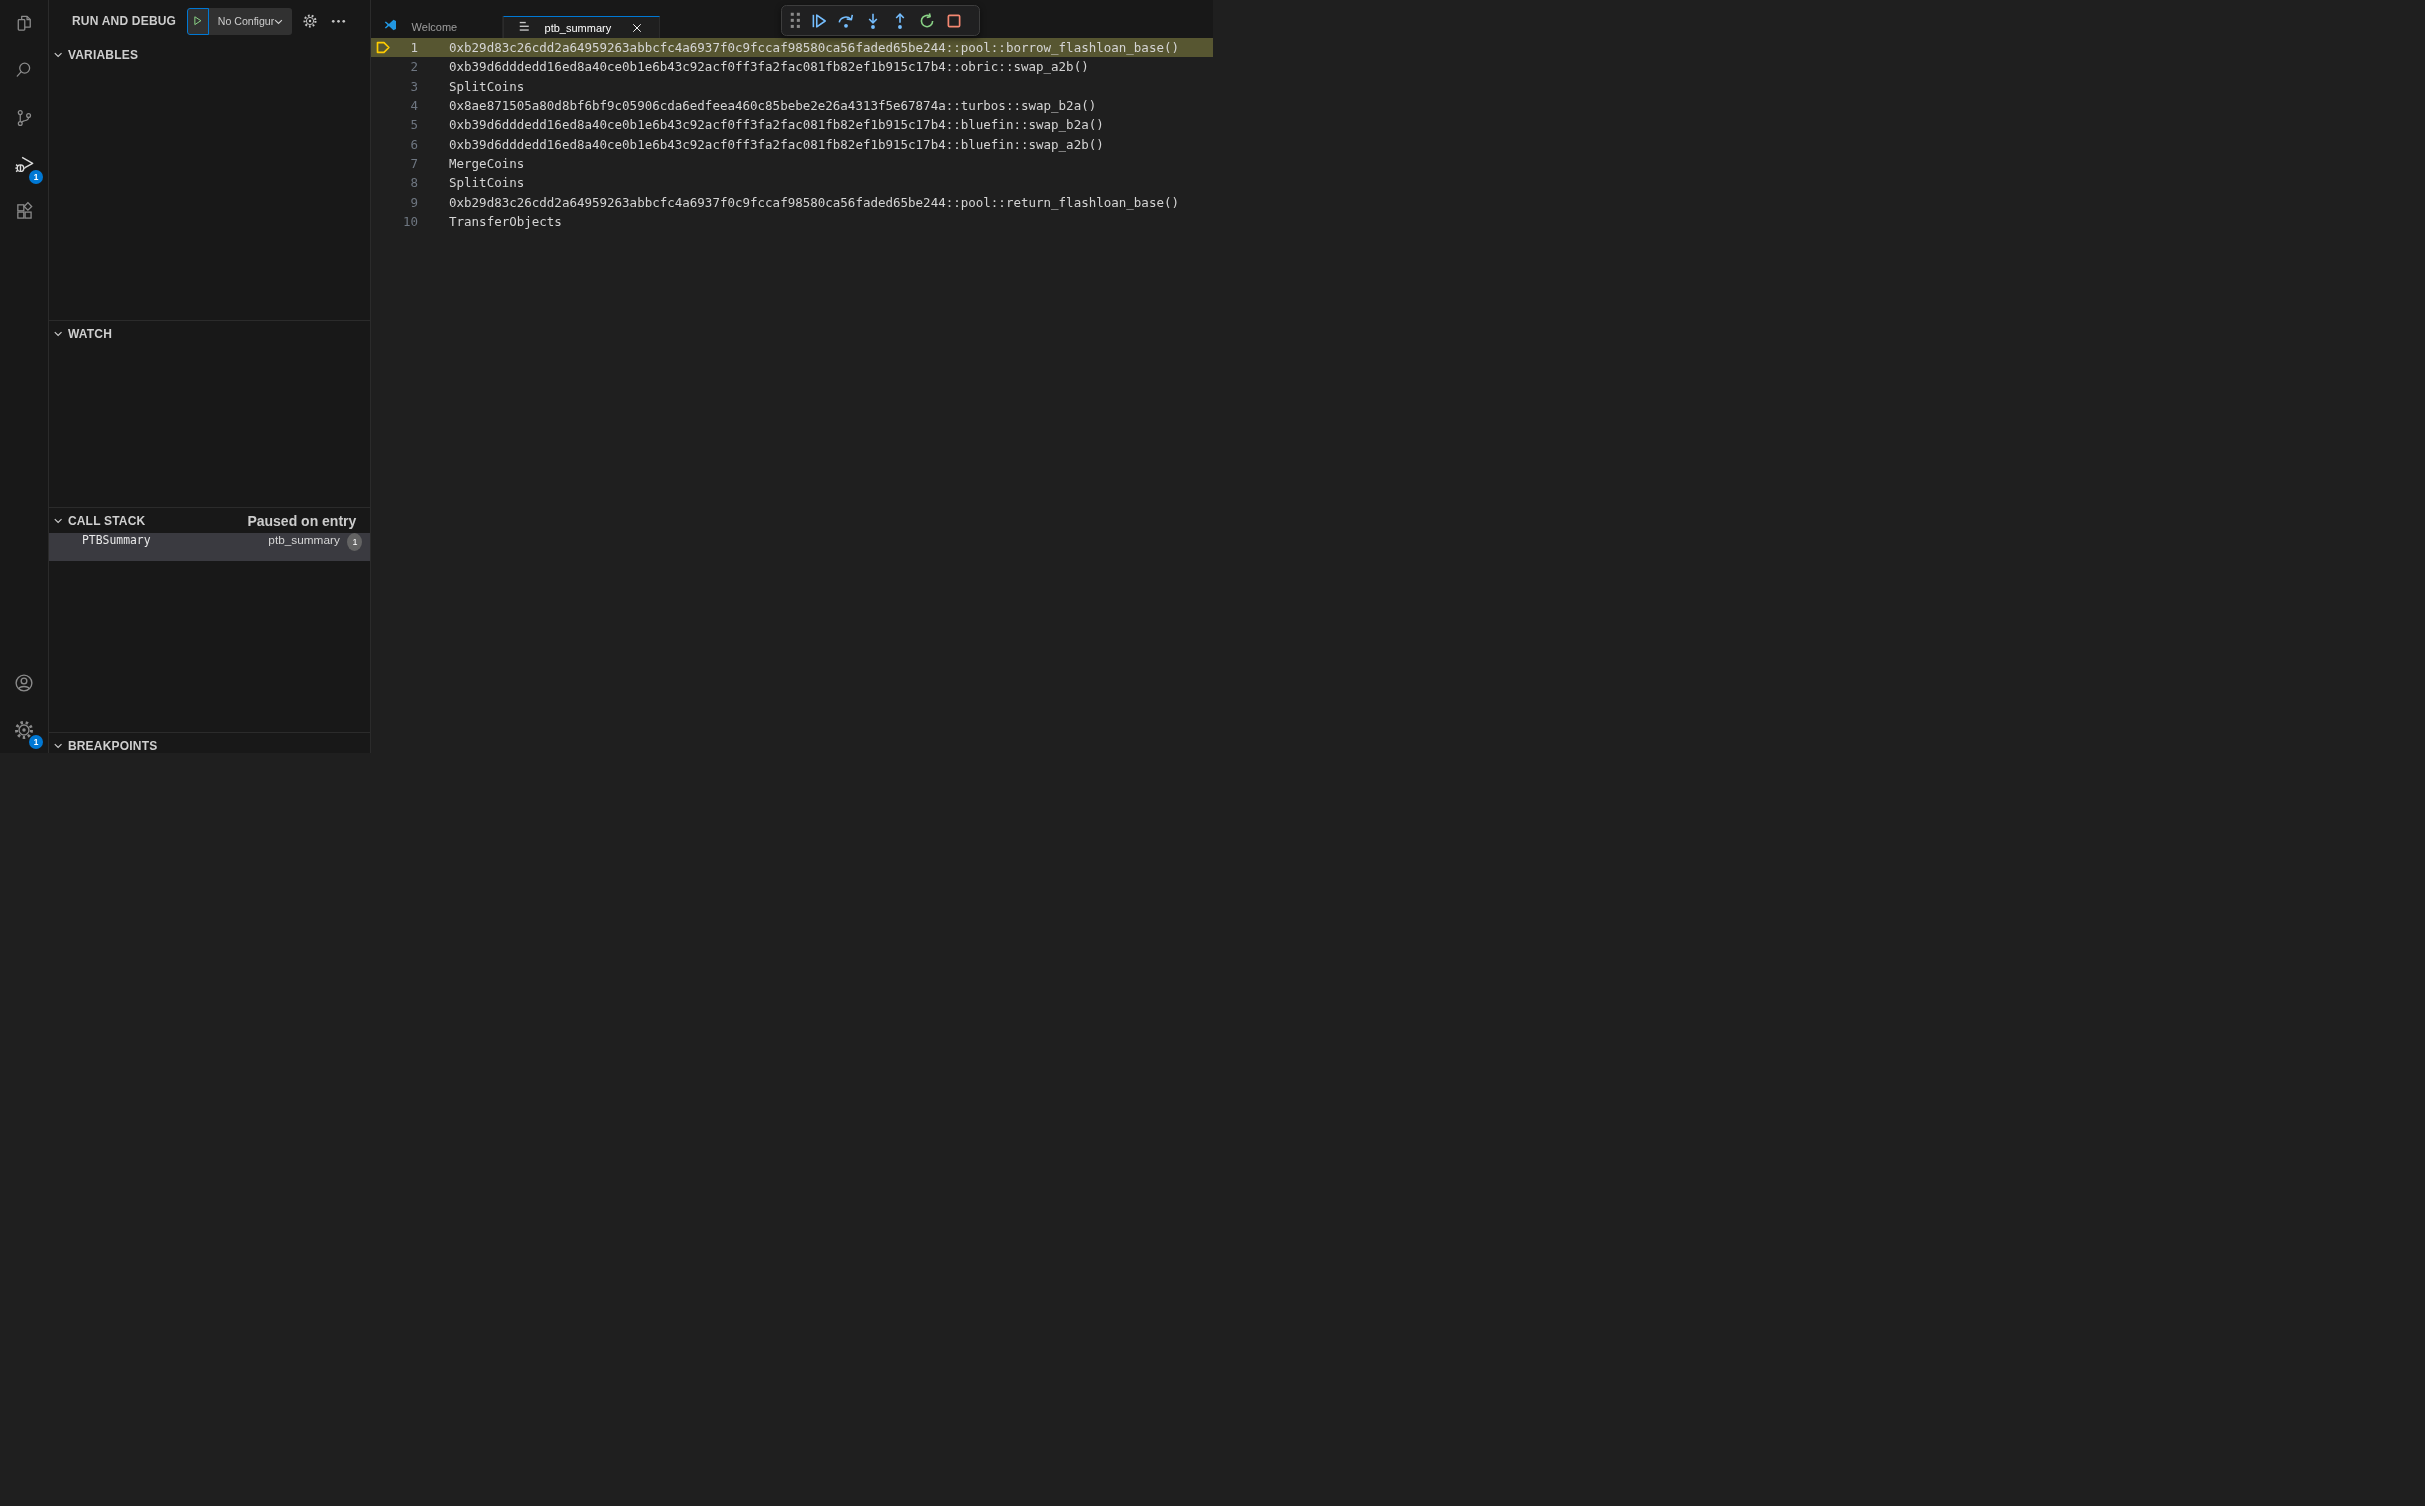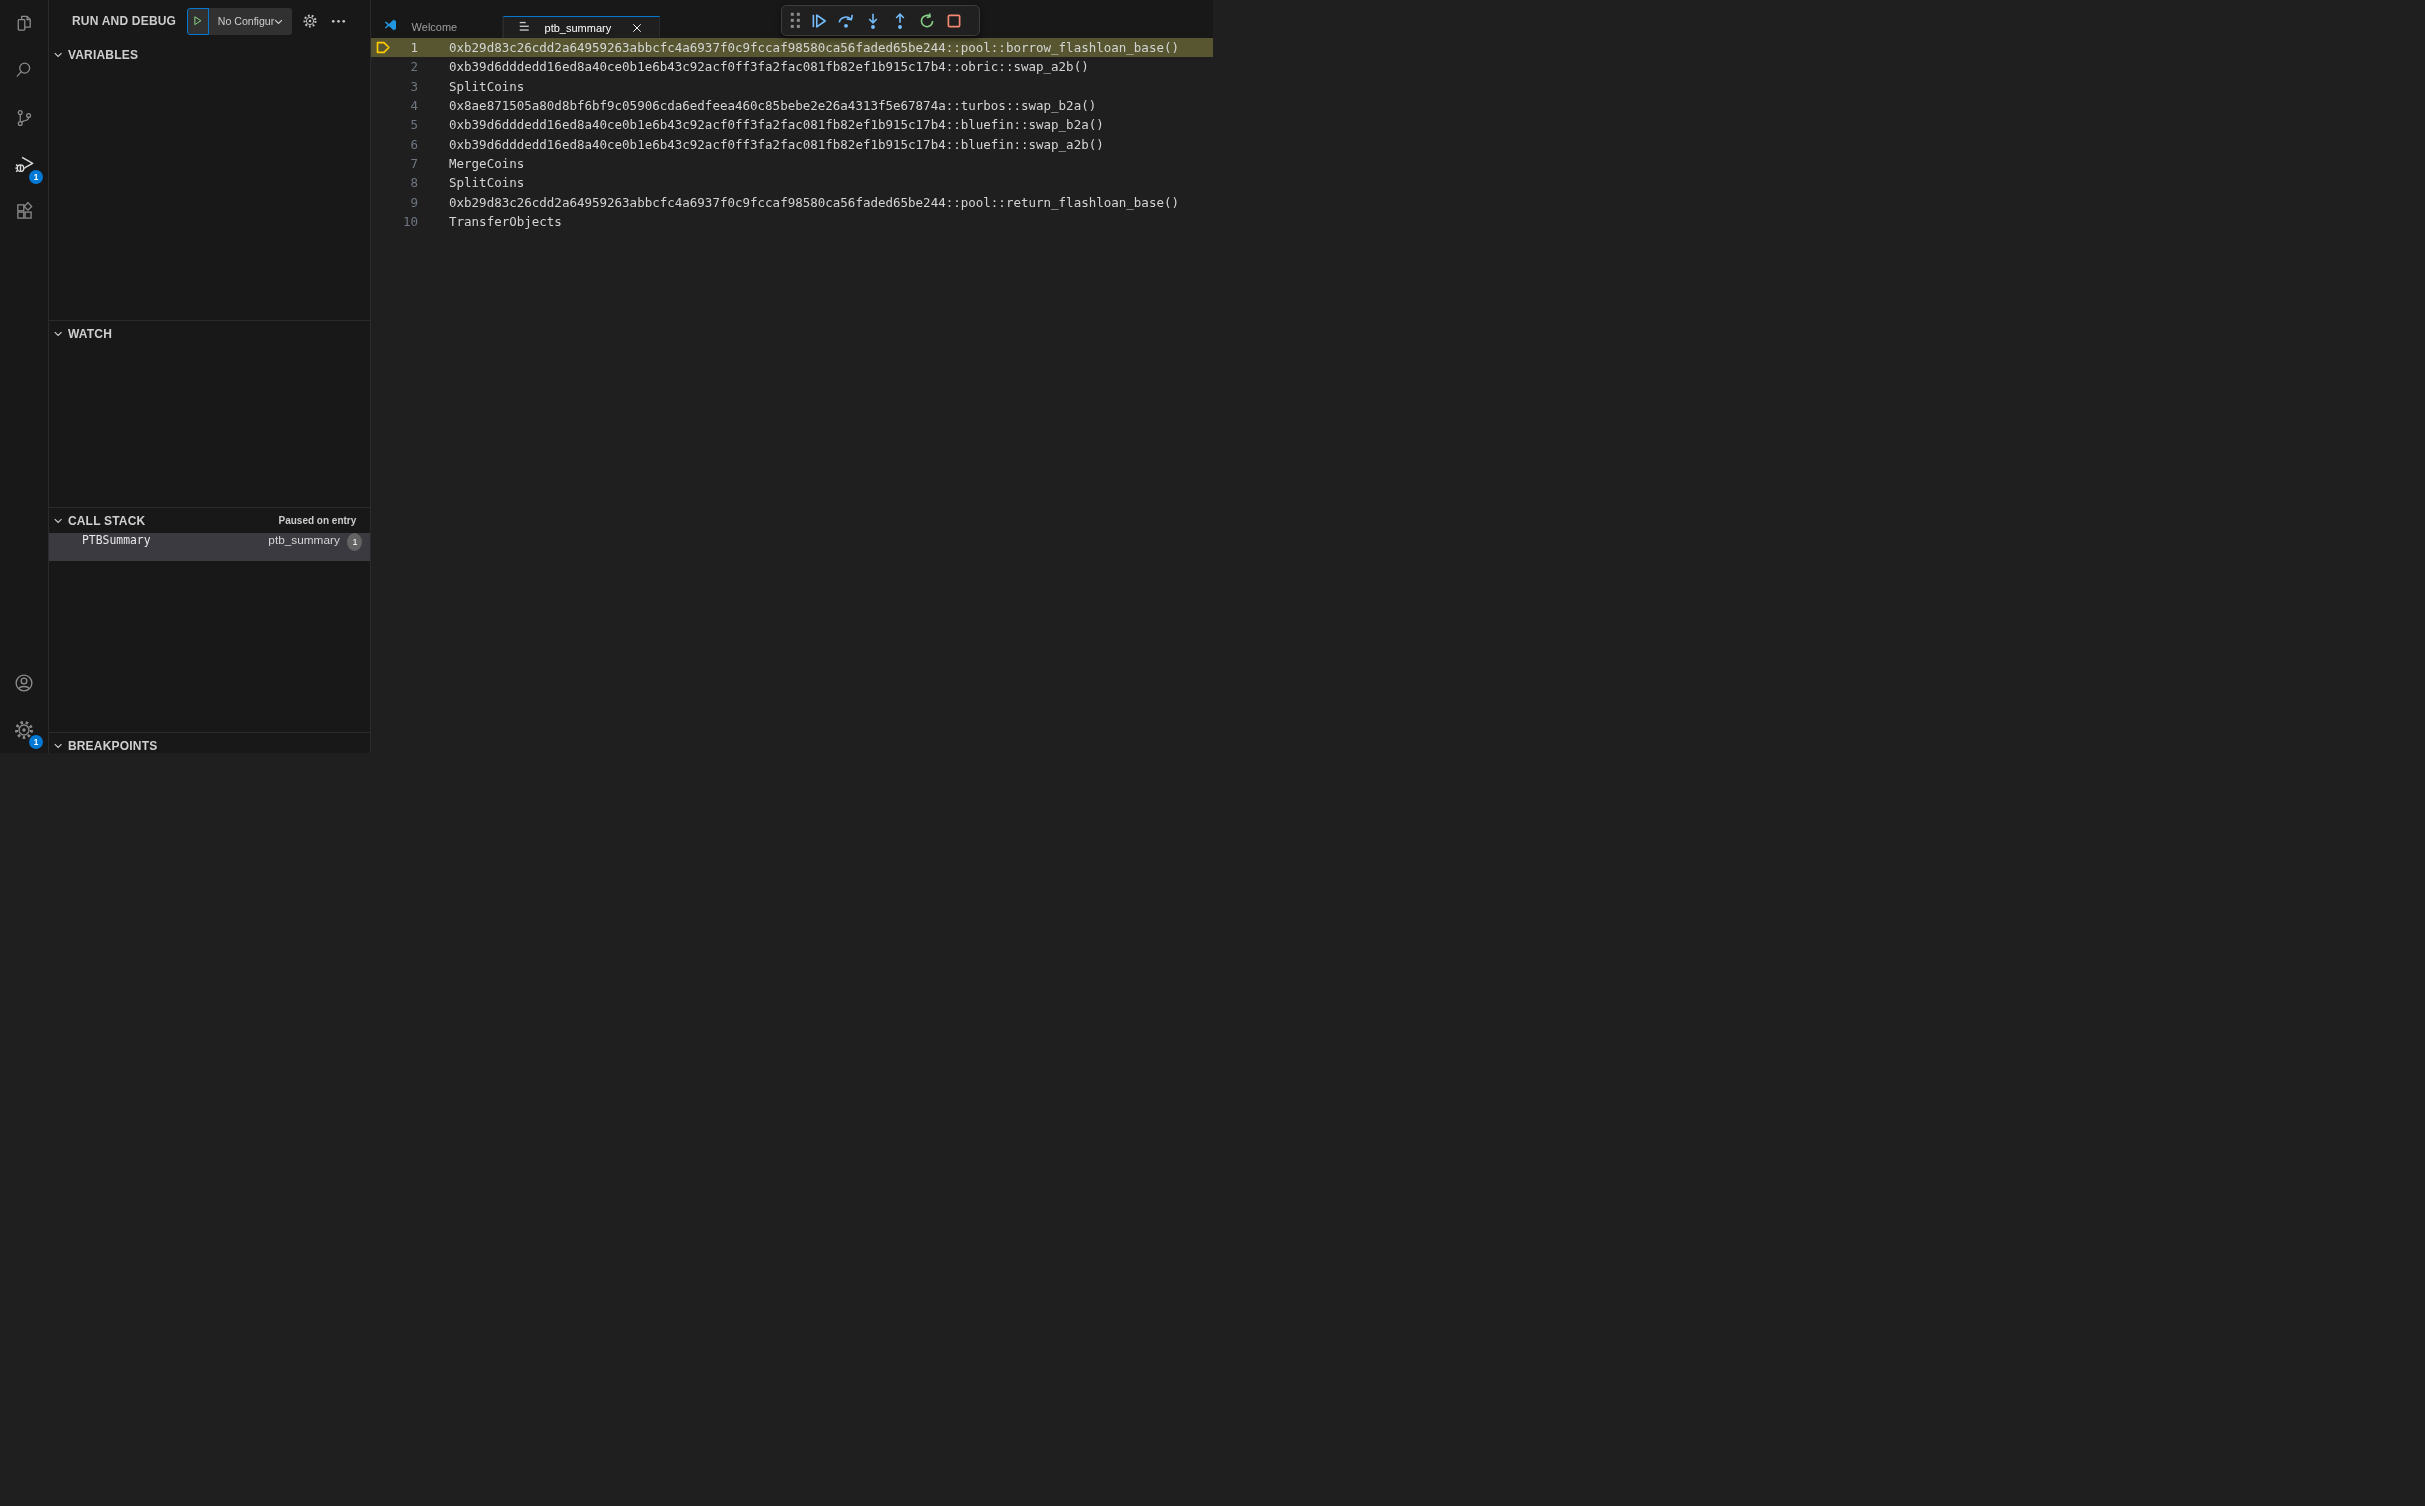--- a/index.html
+++ b/index.html
@@ -73,21 +73,21 @@
   .section-chevron { margin-right:6px; display:flex; }
   .section-label {
     font-size:12px; font-weight:700; letter-spacing:0.2px; color:#cfcfcf;
   }
   .section-body { flex:1 1 auto; }
   .sec-variables { height:278px; flex:0 0 278px; }
   .sec-watch { height:187px; flex:0 0 187px; }
   .sec-callstack { height:225px; flex:0 0 225px; }
   .sec-breakpoints { flex:1 1 auto; }
   .section-status {
-    margin-left:auto; font-size:10px; font-weight:700; color:#cccccc;
+    margin-left:auto; font-size:14px; font-weight:700; color:#cccccc;
   }
   .stack-frame {
     height:28px; flex:0 0 28px; background:#3a3a40;
     display:flex; align-items:flex-start; padding:0 7.6px 0 33px; cursor:pointer;
   }
   .frame-name {
     font-family:"DejaVu Sans Mono", monospace; font-size:11.4px; color:#e9e9e9;
   }
   .frame-source {
     margin-left:auto; font-size:11.8px; color:#d6d6d6; padding-right:7.6px;

